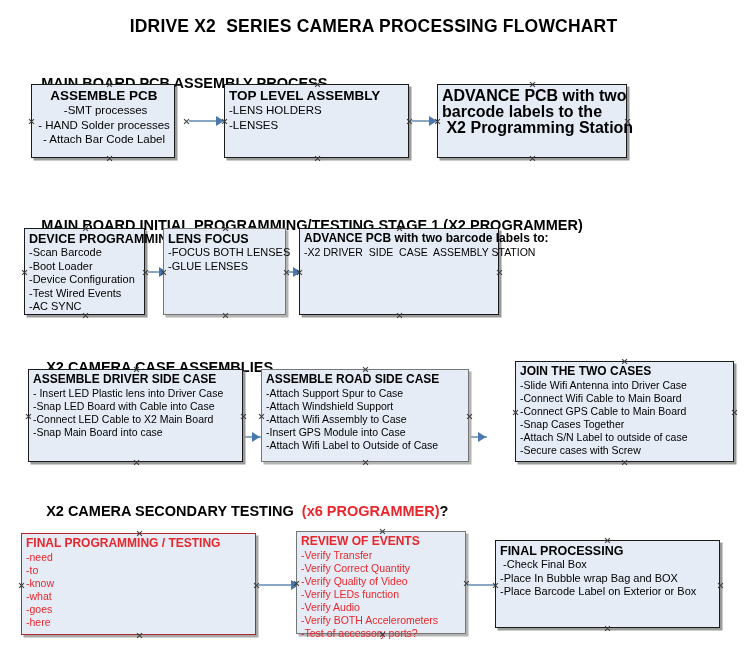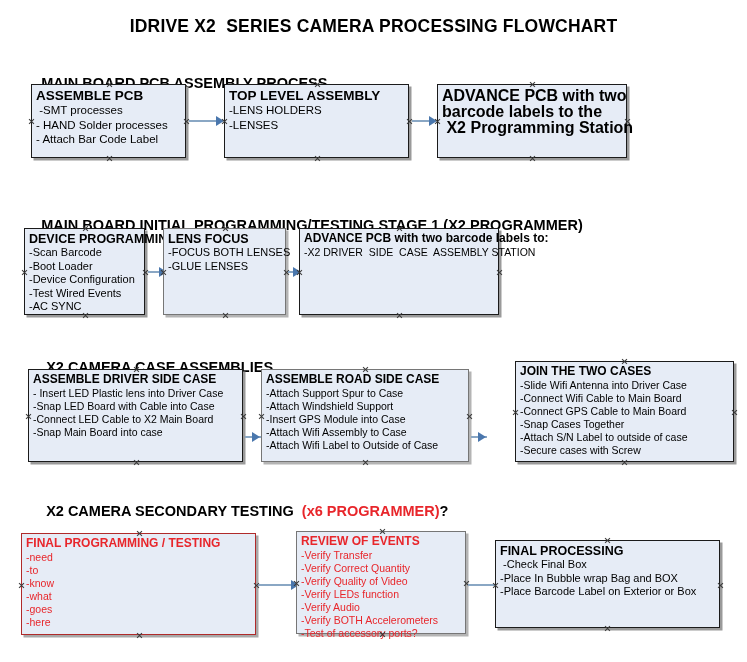--- a/index.html
+++ b/index.html
@@ -84,21 +84,21 @@
 <body>
 
 <div class="canvas">
 
   <div class="doc-title">IDRIVE X2  SERIES CAMERA PROCESSING FLOWCHART</div>
 
   <div class="section-title" style="left:25px;top:59px;">
     <span class="blk">MAIN BOARD PCB ASSEMBLY PROCESS</span>
   </div>
 
-  <div class="node t13" style="left:31px;top:84px;width:155px;height:74px;">
+  <div class="node t13" style="left:31px;top:84px;width:144px;height:74px;text-align:center;">
     <div class="body">
       <div class="hd">ASSEMBLE PCB</div>
       <div class="ln"> -SMT processes</div>
       <div class="ln">- HAND Solder processes</div>
       <div class="ln">- Attach Bar Code Label</div>
     </div>
     <div class="hx" style="left:74px;top:-4px;"></div>
     <div class="hx" style="left:74px;top:70px;"></div>
     <div class="hx" style="left:-4px;top:33px;"></div>
     <div class="hx" style="left:151px;top:33px;"></div>
@@ -201,22 +201,22 @@
   </div>
 
   <div class="conn" style="left:245px;top:436px;width:16px;"></div>
   <div class="arrow" style="left:252px;top:432px;"></div>
 
   <div class="node t11 gray-edge" style="left:261px;top:369px;width:208px;height:93px;">
     <div class="body">
       <div class="hd">ASSEMBLE ROAD SIDE CASE</div>
       <div class="ln">-Attach Support Spur to Case</div>
       <div class="ln">-Attach Windshield Support</div>
+      <div class="ln">-Attach Wifi Assembly to Case</div>
       <div class="ln">-Insert GPS Module into Case</div>
-      <div class="ln">-Attach Wifi Assembly to Case</div>
       <div class="ln">-Attach Wifi Label to Outside of Case</div>
     </div>
     <div class="hx" style="left:100px;top:-4px;"></div>
     <div class="hx" style="left:100px;top:89px;"></div>
     <div class="hx" style="left:-4px;top:43px;"></div>
     <div class="hx" style="left:204px;top:43px;"></div>
   </div>
 
   <div class="conn" style="left:471px;top:436px;width:16px;"></div>
   <div class="arrow" style="left:478px;top:432px;"></div>

